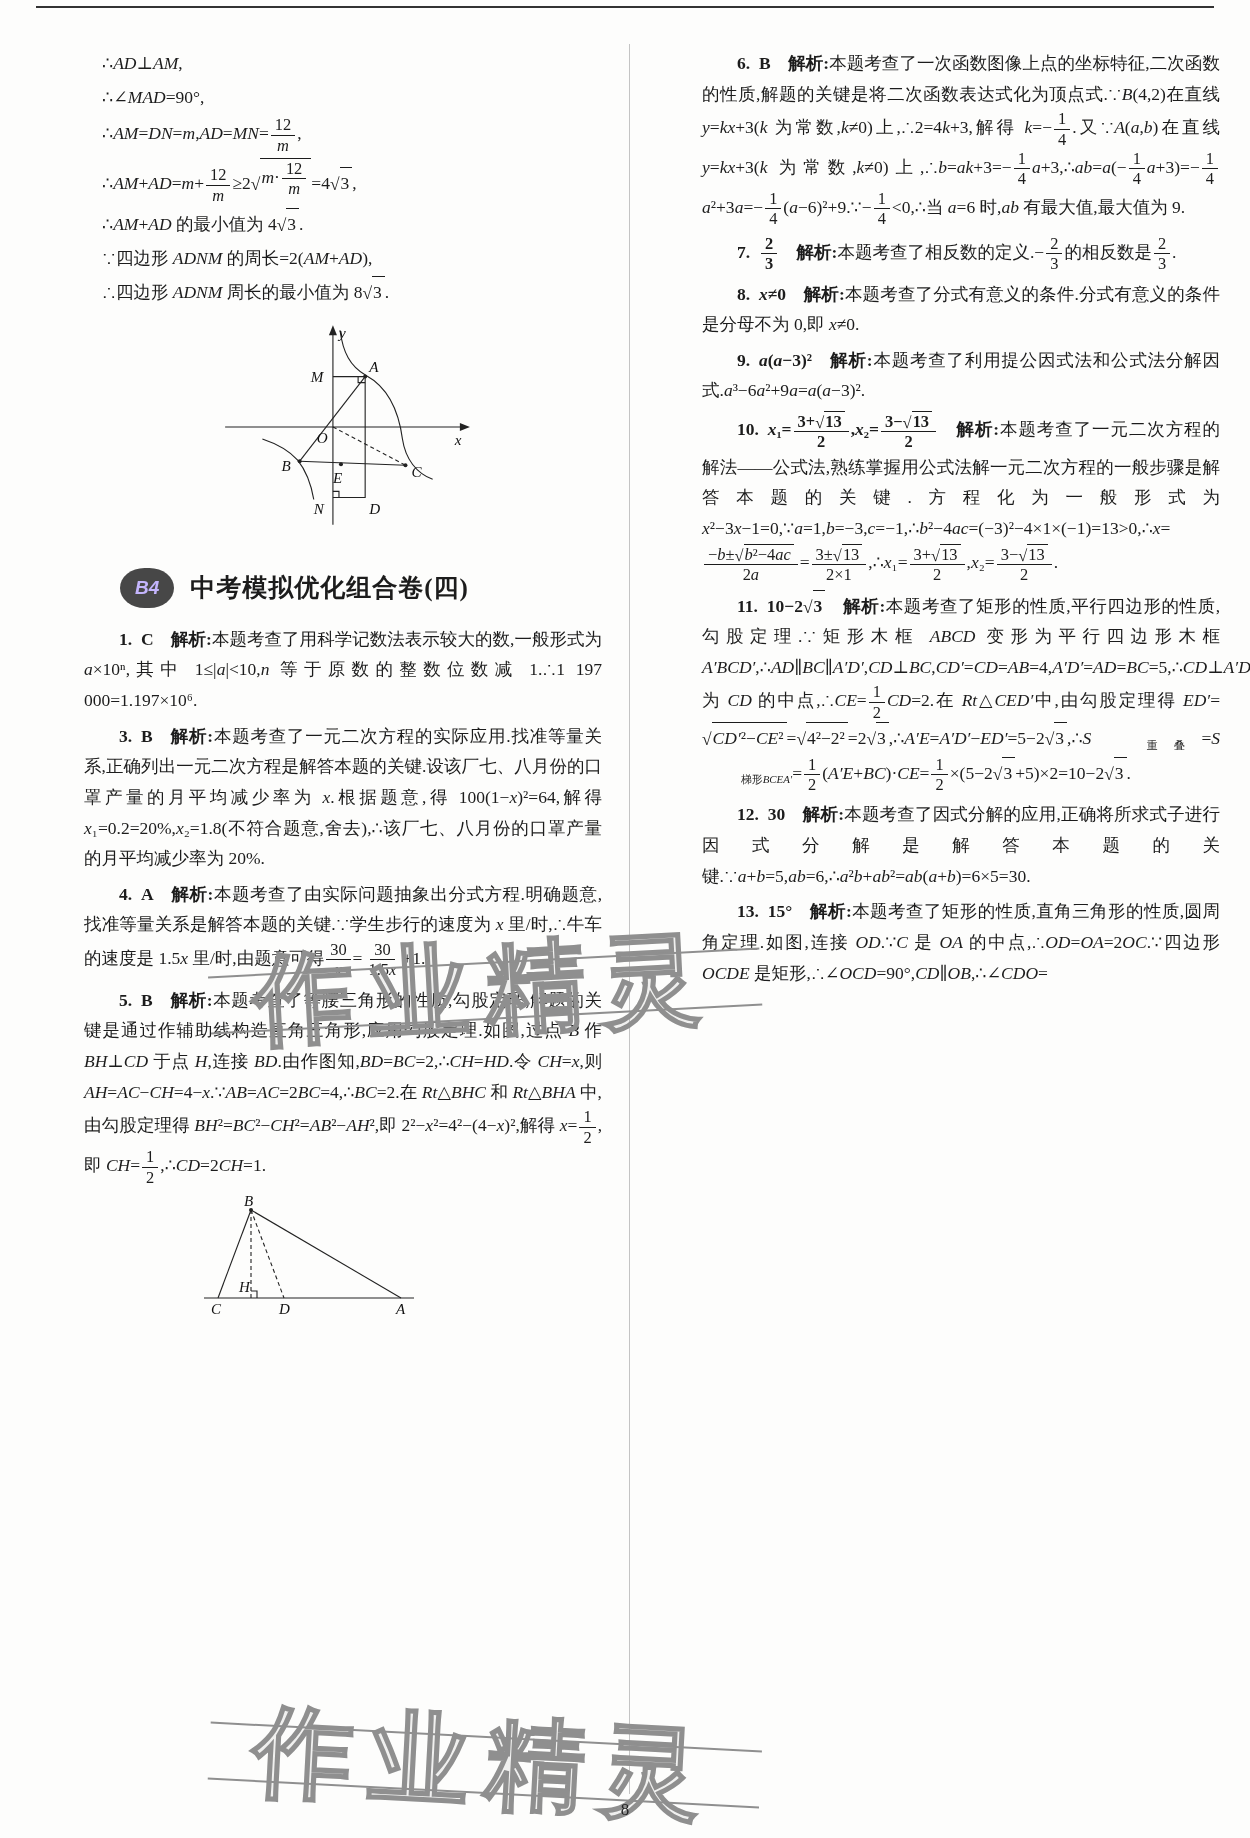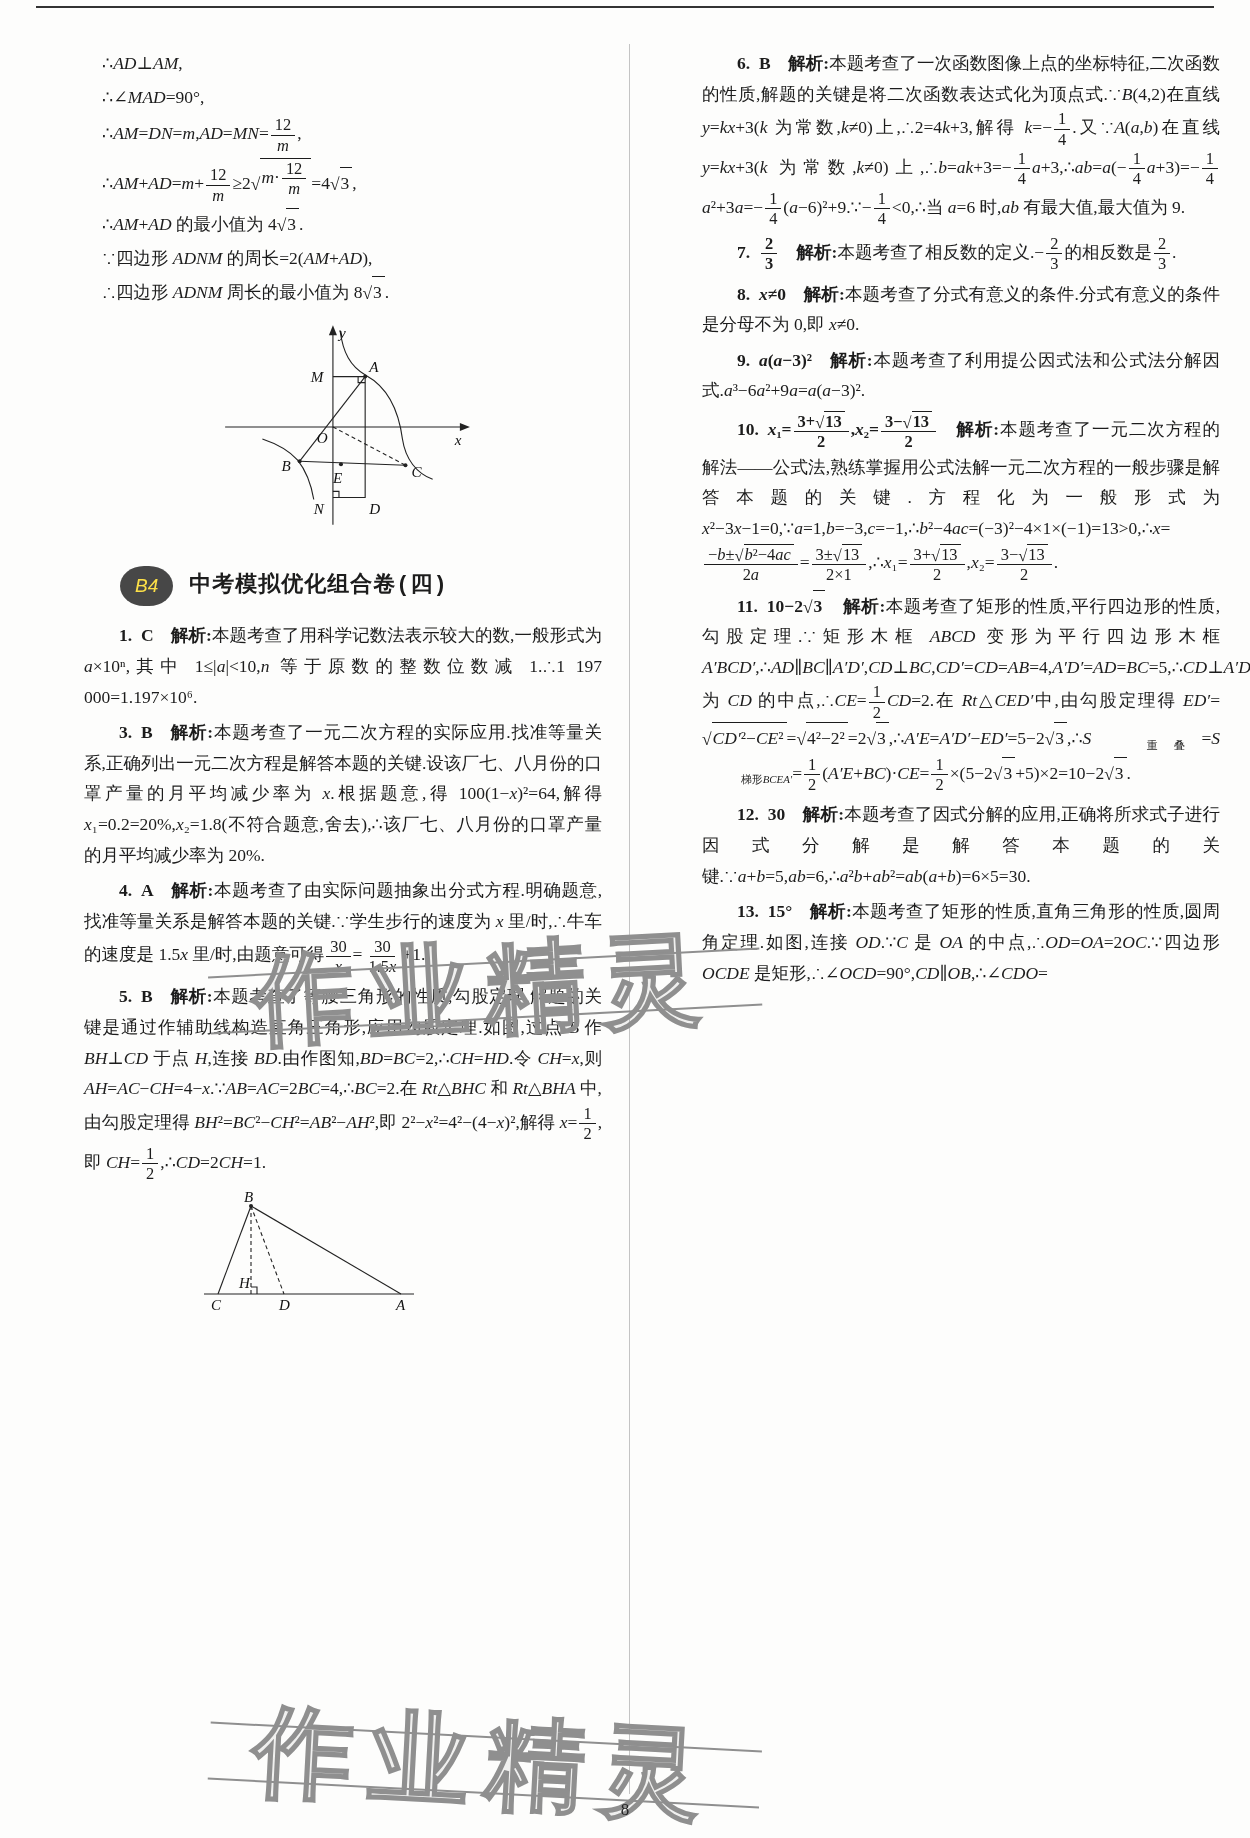--- a/index.html
+++ b/index.html
@@ -28,26 +28,26 @@
   .frac { display:inline-flex; flex-direction:column; align-items:center; vertical-align:middle;
           font-size:0.94em; line-height:1.18; margin:0 2px; text-indent:0; }
   .frac .num { padding:0 4px; border-bottom:1.3px solid currentColor; }
   .frac .den { padding:0 4px; }
   .sqrt { display:inline-flex; align-items:flex-end; white-space:nowrap; text-indent:0; }
   .sqrt .rsign { display:inline-block; transform:translateY(1px); }
   .sqrt .rad { display:inline-block; border-top:1.2px solid currentColor; padding:0 3px 0 1px; }
 
   .section-head { display:flex; align-items:center; gap:16px; margin:16px 0 14px; padding-left:36px; }
   .badge {
-    display:inline-block; background:#474747; color:#fde047; font-weight:normal; font-style:italic;
+    display:inline-block; background:#474747; color:#c4b5fd; font-weight:bold; font-style:italic;
     font-family:"Liberation Sans","DejaVu Sans",sans-serif; font-size:19px;
     padding:3px 15px 4px; border-radius:50% / 55%;
   }
-  .section-title { font-weight:bold; font-size:22px; letter-spacing:1px;
-    font-family:Liberation Mono, monospace; }
+  .section-title { font-weight:bold; font-size:25px; letter-spacing:1px;
+    font-family:Liberation Serif, serif; }
 
   .item { text-indent:2em; margin-bottom:5px; }
   .item b { font-weight:bold; }
 
   .fig { display:flex; margin:10px 0 6px; justify-content:center; }
   .fig1 svg { width:272px; height:232px; }
   .fig2 { justify-content:flex-start; padding-left:112px; margin-top:8px; }
   .fig2 svg { width:225px; height:130px; }
   .fig text { font-size:15px; font-style:italic; font-family:"Liberation Serif","DejaVu Serif",serif; }
 

